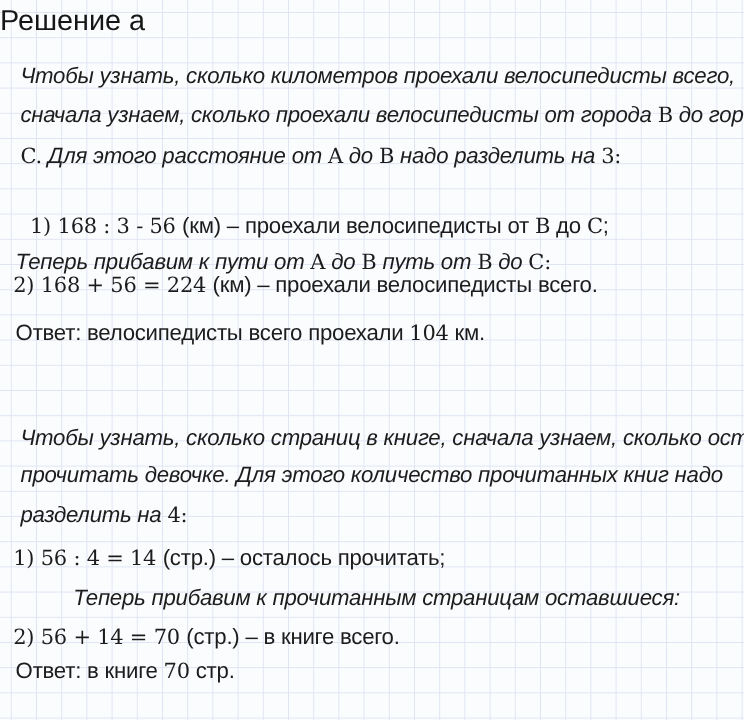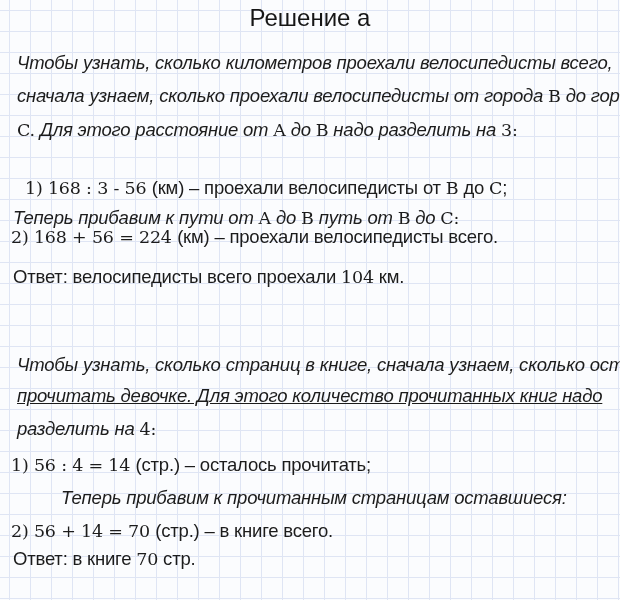--- a/index.html
+++ b/index.html
@@ -21,21 +21,20 @@
     background-color:var(--bg);
     background-image:
       linear-gradient(to right, var(--grid) 1px, transparent 1px),
       linear-gradient(to bottom, var(--grid) 1px, transparent 1px);
     background-size:21px 21px;
     background-position:9px 10px;
   }
   .title{
     position:absolute;left:0;width:100%;
     margin:0;
-    text-align:center;
     font-family:"Liberation Sans",sans-serif;
     font-weight:400;
     font-size:24px;
     line-height:28px;
     color:var(--title);
     white-space:pre;
   }
   .line{
     position:absolute;
     font-size:18.5px;
@@ -68,20 +67,20 @@
       <div class="line" style="top: 85px; left: 17px;"><span class="seg-italic">сначала узнаем, сколько проехали велосипедисты от города </span><span class="seg-math">B</span><span class="seg-italic"> до города</span></div>
       <div class="line" style="top: 119px; left: 17px;"><span class="seg-math">C.</span><span class="seg-italic"> Для этого расстояние от </span><span class="seg-math">A</span><span class="seg-italic"> до </span><span class="seg-math">B</span><span class="seg-italic"> надо разделить на </span><span class="seg-math">3:</span></div>
       <div class="line" style="top: 156px; left: 25px; margin-top: 21px;"><span class="seg-math">1) 168 : 3 - 56 </span><span class="seg-regular">(км) – проехали велосипедисты от </span><span class="seg-math">B</span><span class="seg-regular"> до </span><span class="seg-math">C</span><span class="seg-regular">;</span></div>
       <div class="line" style="top: 207px; left: 13px;"><span class="seg-italic">Теперь прибавим к пути от </span><span class="seg-math">A</span><span class="seg-italic"> до </span><span class="seg-math">B</span><span class="seg-italic"> путь от </span><span class="seg-math">B</span><span class="seg-italic"> до </span><span class="seg-math">C:</span></div>
       <div class="line" style="top: 226px; left: 11px;"><span class="seg-math">2) 168 + 56 = 224 </span><span class="seg-regular">(км) – проехали велосипедисты всего.</span></div>
       <div class="line" style="top: 266px; left: 13px;"><span class="seg-regular">Ответ: велосипедисты всего проехали </span><span class="seg-math">104</span><span class="seg-regular"> км.</span></div>
     </div>
 
   <div id="sec-b-lines">
       <div class="line" style="top: 354px; left: 17px;"><span class="seg-italic">Чтобы узнать, сколько страниц в книге, сначала узнаем, сколько осталось</span></div>
-      <div class="line" style="top: 385px; left: 17px; text-decoration: underline;"><span class="seg-italic">прочитать девочке. Для этого количество прочитанных книг надо</span></div>
+      <div class="line" style="top: 385px; left: 17px;"><span class="seg-italic">прочитать девочке. Для этого количество прочитанных книг надо</span></div>
       <div class="line" style="top: 418px; left: 17px;"><span class="seg-italic">разделить на </span><span class="seg-math">4:</span></div>
       <div class="line" style="top: 454px; left: 11px;"><span class="seg-math">1) 56 : 4 = 14 </span><span class="seg-regular">(стр.) – осталось прочитать;</span></div>
       <div class="line" style="top: 487px; left: 13px; margin-left: 48px;"><span class="seg-italic">Теперь прибавим к прочитанным страницам оставшиеся:</span></div>
       <div class="line" style="top: 520px; left: 11px;"><span class="seg-math">2) 56 + 14 = 70 </span><span class="seg-regular">(стр.) – в книге всего.</span></div>
       <div class="line" style="top: 548px; left: 13px;"><span class="seg-regular">Ответ: в книге </span><span class="seg-math">70</span><span class="seg-regular"> стр.</span></div>
     </div>
 </main>
 
 </body></html>

